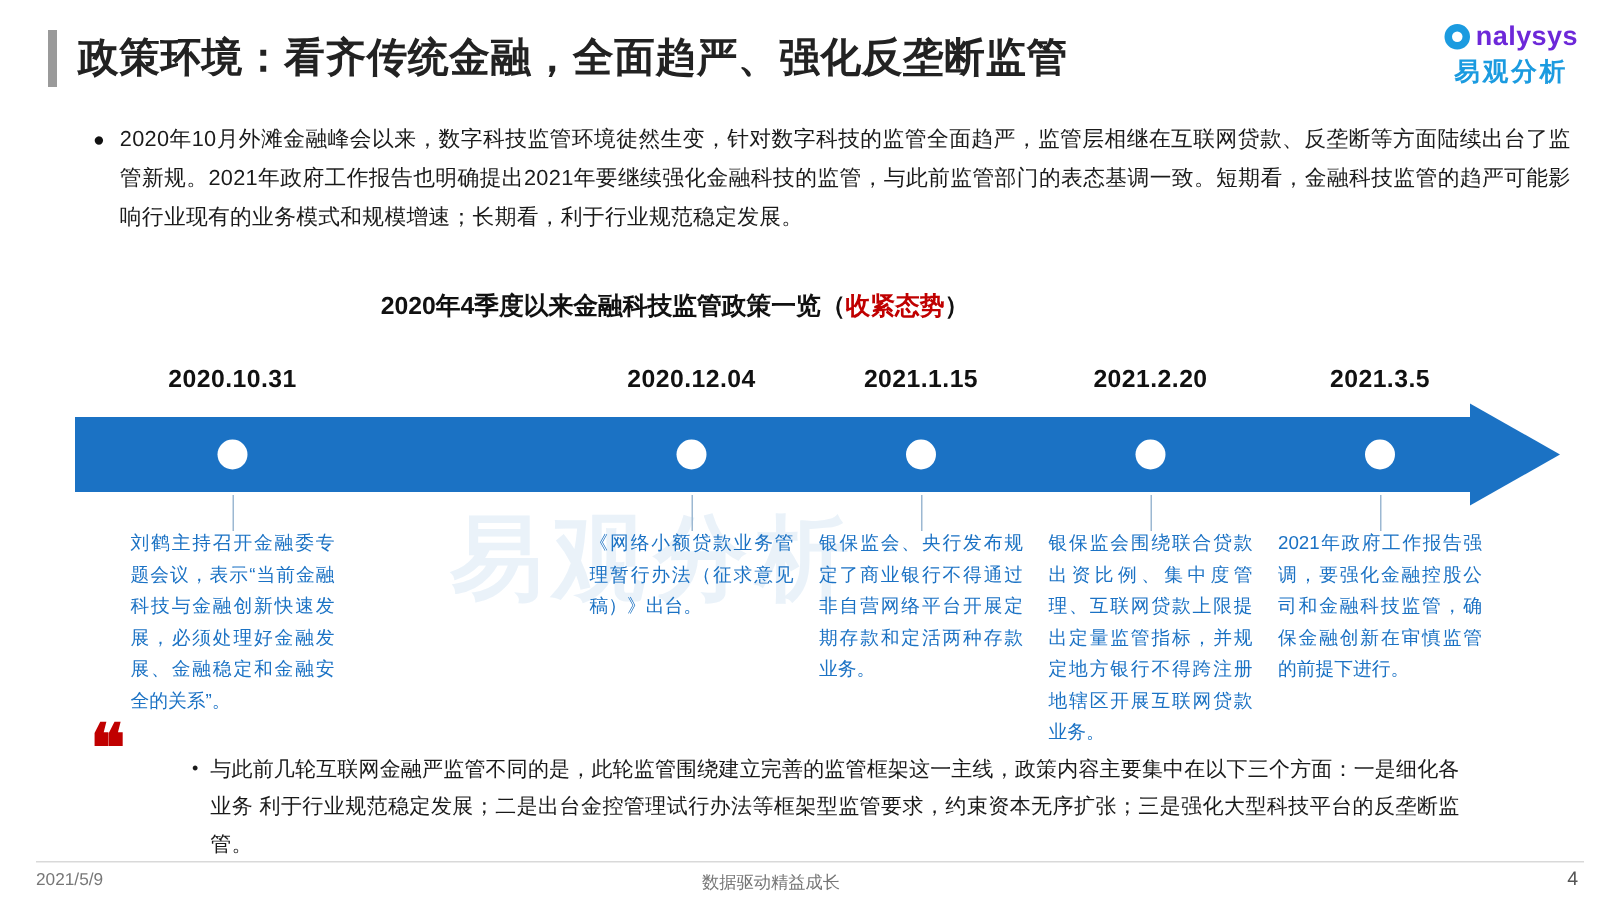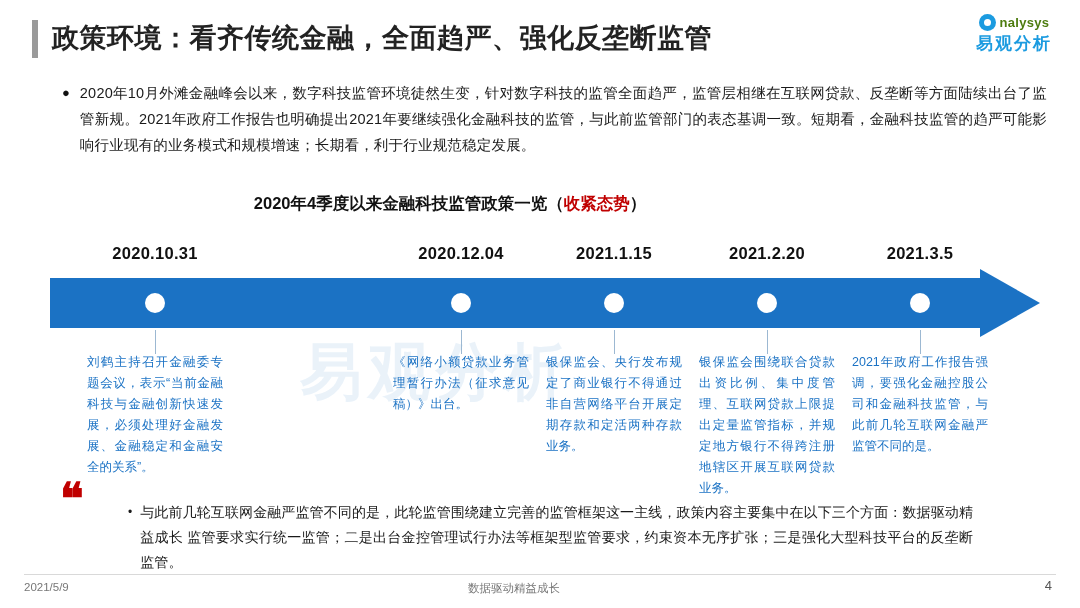--- a/index.html
+++ b/index.html
@@ -60,22 +60,22 @@
     content: "";
     position: absolute;
     width: 7px;
     height: 7px;
     background: #ffffff;
     border-radius: 50%;
     left: 5px;
     top: 5px;
   }
   .logo-word {
-    font-size: 13px;
-    color: #4d7c0f;
+    font-size: 18px;
+    color: #6d28d9;
     font-weight: bold;
     letter-spacing: .3px;
   }
   .logo-cn {
     font-size: 17px;
     color: #1b9be0;
     font-weight: bold;
     letter-spacing: 2px;
     margin-top: 1px;
   }
@@ -344,29 +344,29 @@
       <div class="tl-date">2021.2.20</div>
       <div class="tl-dot"></div>
       <div class="tl-tick"></div>
       <div class="tl-desc">银保监会围绕联合贷款出资比例、集中度管理、互联网贷款上限提出定量监管指标，并规定地方银行不得跨注册地辖区开展互联网贷款业务。</div>
     </div>
 
     <div class="tl-item" style="left:795px;">
       <div class="tl-date">2021.3.5</div>
       <div class="tl-dot"></div>
       <div class="tl-tick"></div>
-      <div class="tl-desc">2021年政府工作报告强调，要强化金融控股公司和金融科技监管，与此前几轮互联网金融严监管不同的是。</div>
+      <div class="tl-desc">2021年政府工作报告强调，要强化金融控股公司和金融科技监管，确保金融创新在审慎监管的前提下进行。</div>
     </div>
   </div>
 
   <div class="quote-mark">❝</div>
 
   <div class="footnote">
     <div class="footnote-bullet">•</div>
-    <div class="footnote-text">与此前几轮互联网金融严监管不同的是，此轮监管围绕建立完善的监管框架这一主线，政策内容主要集中在以下三个方面：数据驱动精益成长 监管要求实行统一监管；二是出台金控管理试行办法等框架型监管要求，约束资本无序扩张；三是强化大型科技平台的反垄断监管。</div>
+    <div class="footnote-text">与此前几轮互联网金融严监管不同的是，此轮监管围绕建立完善的监管框架这一主线，政策内容主要集中在以下三个方面：一是细化各业务 利于行业规范稳定发展；二是出台金控管理试行办法等框架型监管要求，约束资本无序扩张；三是强化大型科技平台的反垄断监管。</div>
   </div>
 
   <div class="footer-rule"></div>
   <div class="footer-date">2021/5/9</div>
   <div class="footer-center">数据驱动精益成长</div>
   <div class="footer-page">4</div>
 
 </div>
 
 </body></html>

